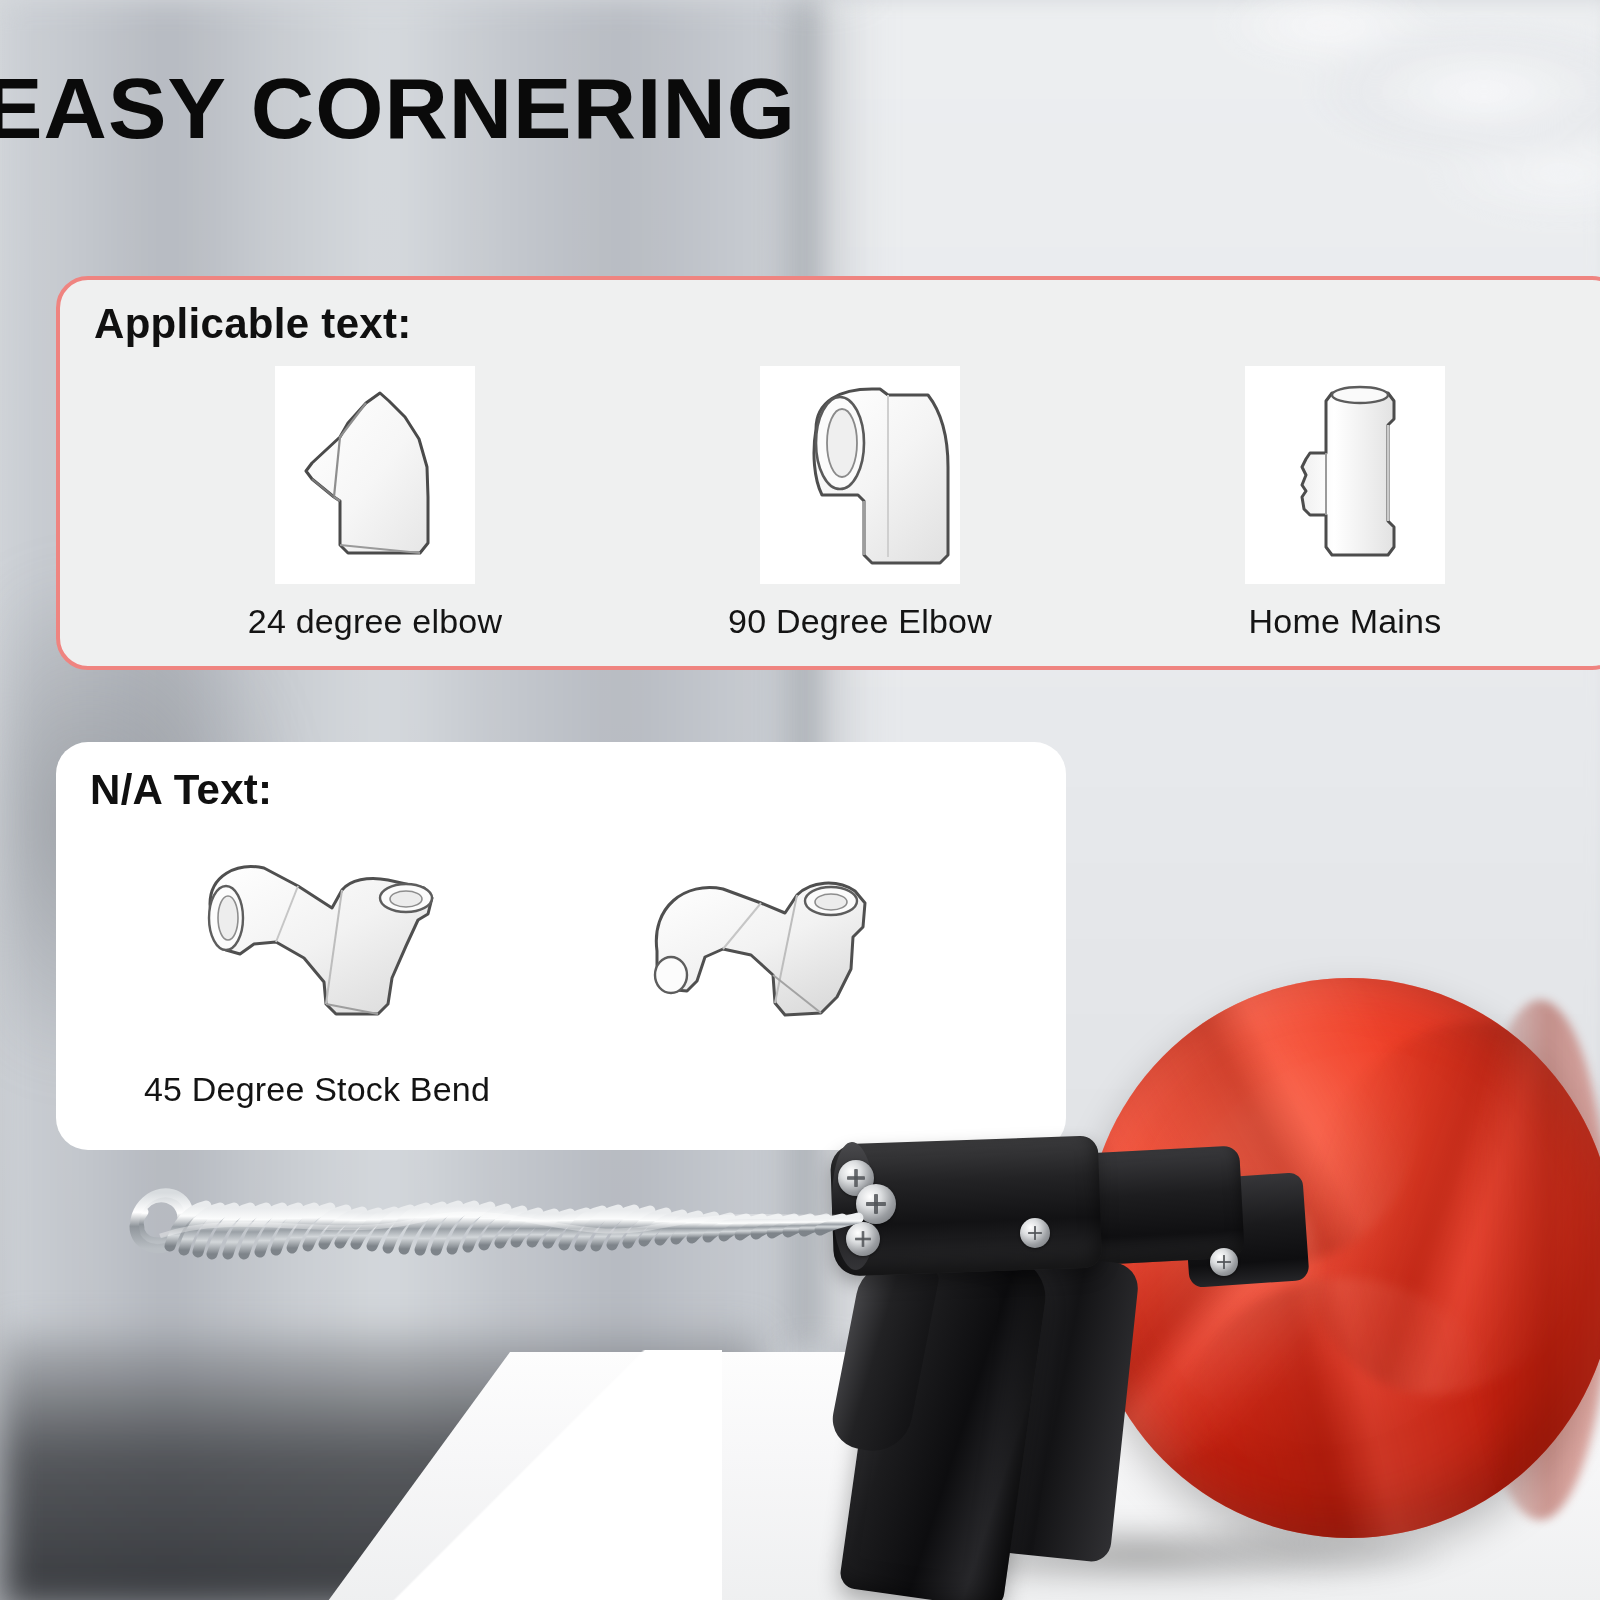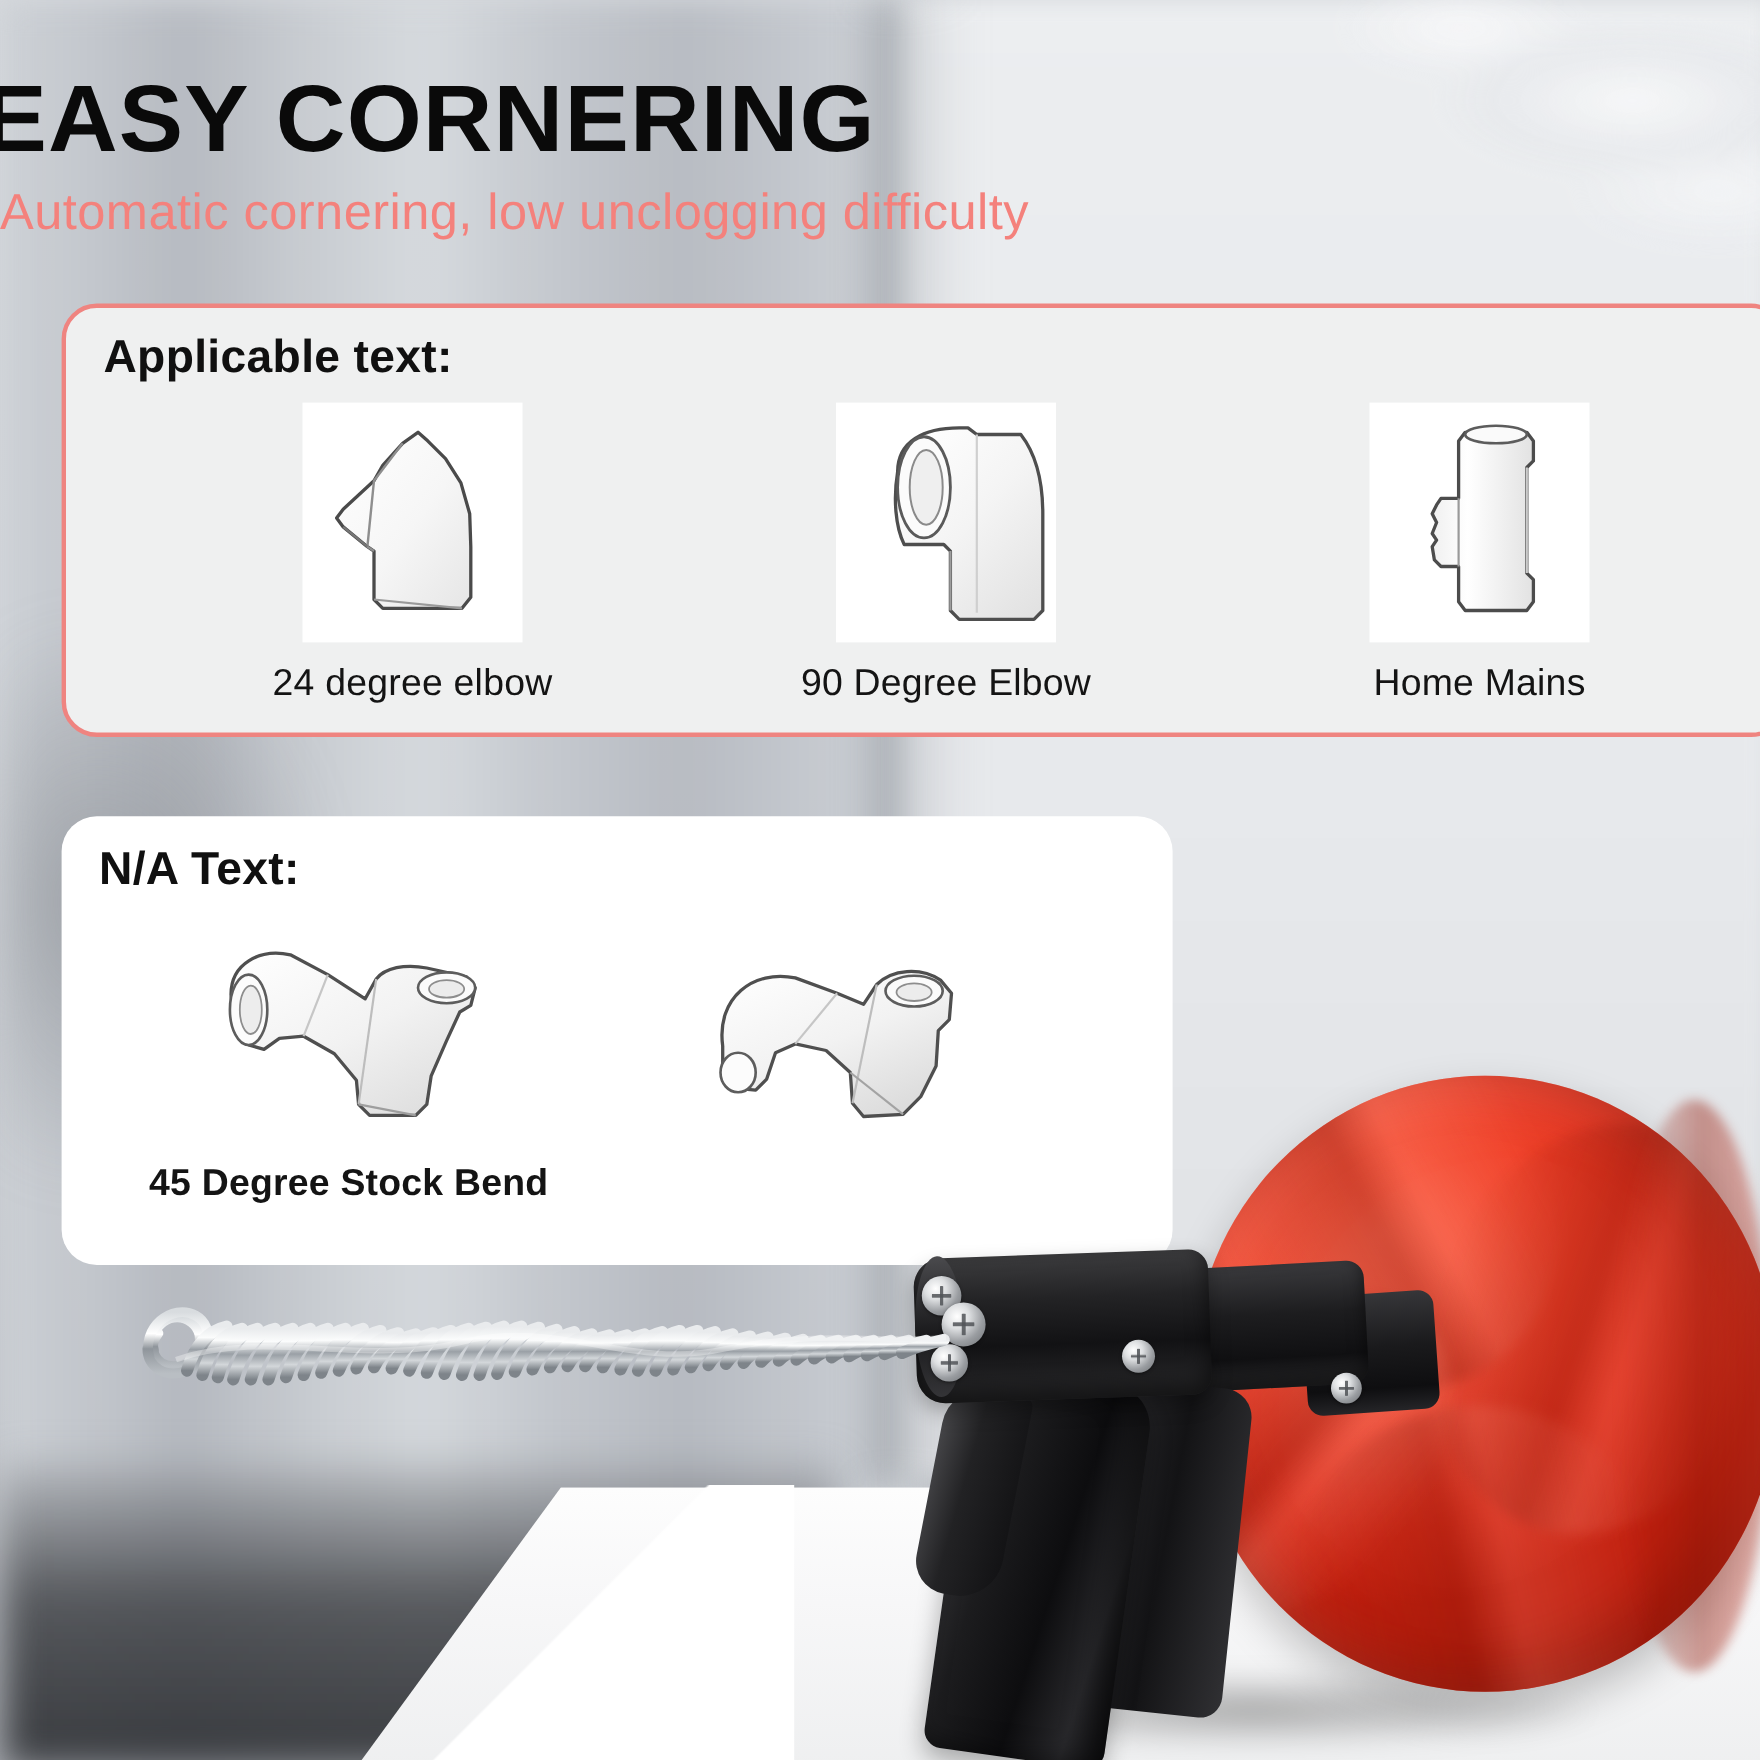--- a/index.html
+++ b/index.html
@@ -202,21 +202,21 @@
   }
   .thumb svg { display: block; }
   .item-label {
     margin-top: 18px;
     font-family: "Liberation Sans Narrow", "Liberation Sans", sans-serif;
     font-size: 34px;
     color: #141414;
     white-space: nowrap;
     letter-spacing: .2px;
   }
-  .panel-na .item-label { margin-top: 8px; font-weight: bold; }
+  .panel-na .item-label { margin-top: 22px; }
 
   
   .product { position: absolute; left: 0; top: 0; width: 1600px; height: 1600px; pointer-events: none; }
 
   .drum {
     position: absolute;
     left: 1085px;
     top: 978px;
     width: 530px;
     height: 560px;
@@ -360,21 +360,20 @@
   <div class="bg-rightwall"></div>
   <div class="bg-corner-shadow"></div>
   <div class="bg-plant"></div>
   <div class="bg-left-dark"></div>
   <div class="bg-dark-floor"></div>
   <div class="table-top"></div>
   <div class="table-edge"></div>
 
   <div class="headings">
     <h1 class="title">EASY CORNERING</h1>
-    <p class="subtitle">Automatic cornering, low unclogging difficulty</p>
   </div>
 
   <div class="panel panel-applicable">
     <div class="panel-heading">Applicable text:</div>
     <div class="items">
 
       <div class="item">
         <div class="thumb">
           <svg width="175" height="200" viewBox="0 0 175 200">
             <defs>

